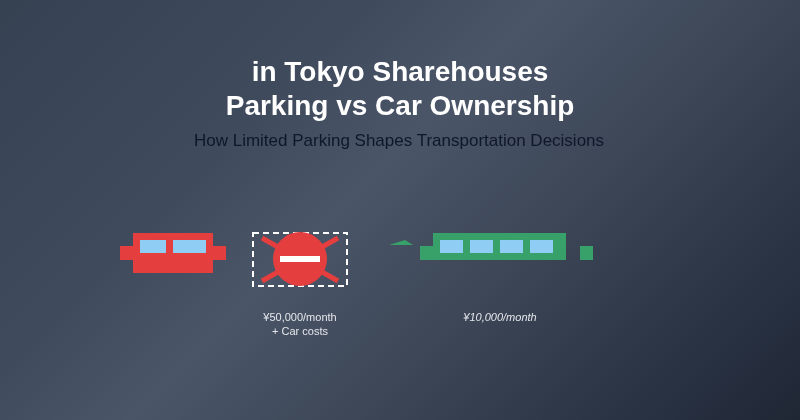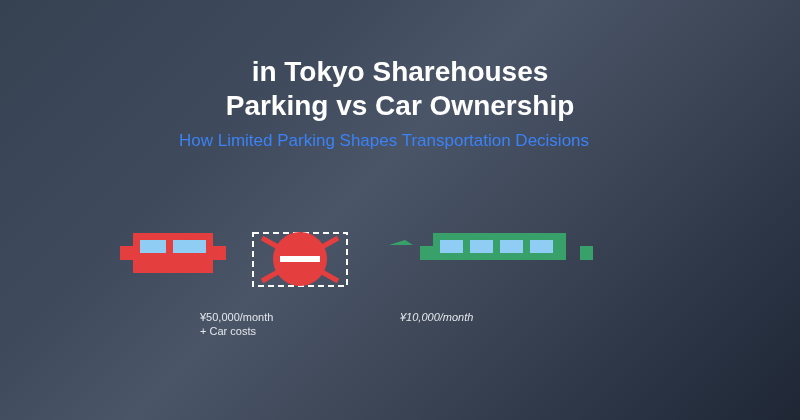--- a/index.html
+++ b/index.html
@@ -9,25 +9,25 @@
     font-family: "Liberation Sans", sans-serif;
   }
   .title {
     position: absolute; left: 0; top: 55px; width: 800px;
     text-align: center; color: #ffffff; font-weight: bold;
     font-size: 28px; line-height: 34px;
   }
   .title div { white-space: nowrap; }
   .subtitle {
     position: absolute; left: 0; top: 131px; width: 768px;
-    text-align: center; color: #3b82f6; font-size: 17px; line-height: 20px;
+    text-align: center; color: #0f172a; font-size: 17px; line-height: 20px; padding-left: 15px;
   }
   svg.scene { position: absolute; left: 0; top: 0; }
   .caption {
-    position: absolute; width: 200px; text-align: left;
+    position: absolute; width: 200px; text-align: center;
     color: #e5e7eb; font-size: 11px; line-height: 14px;
   }
 </style>
 </head>
 <body>
 
 <div class="title">
   <div>in Tokyo Sharehouses</div>
   <div>Parking vs Car Ownership</div>
 </div>

